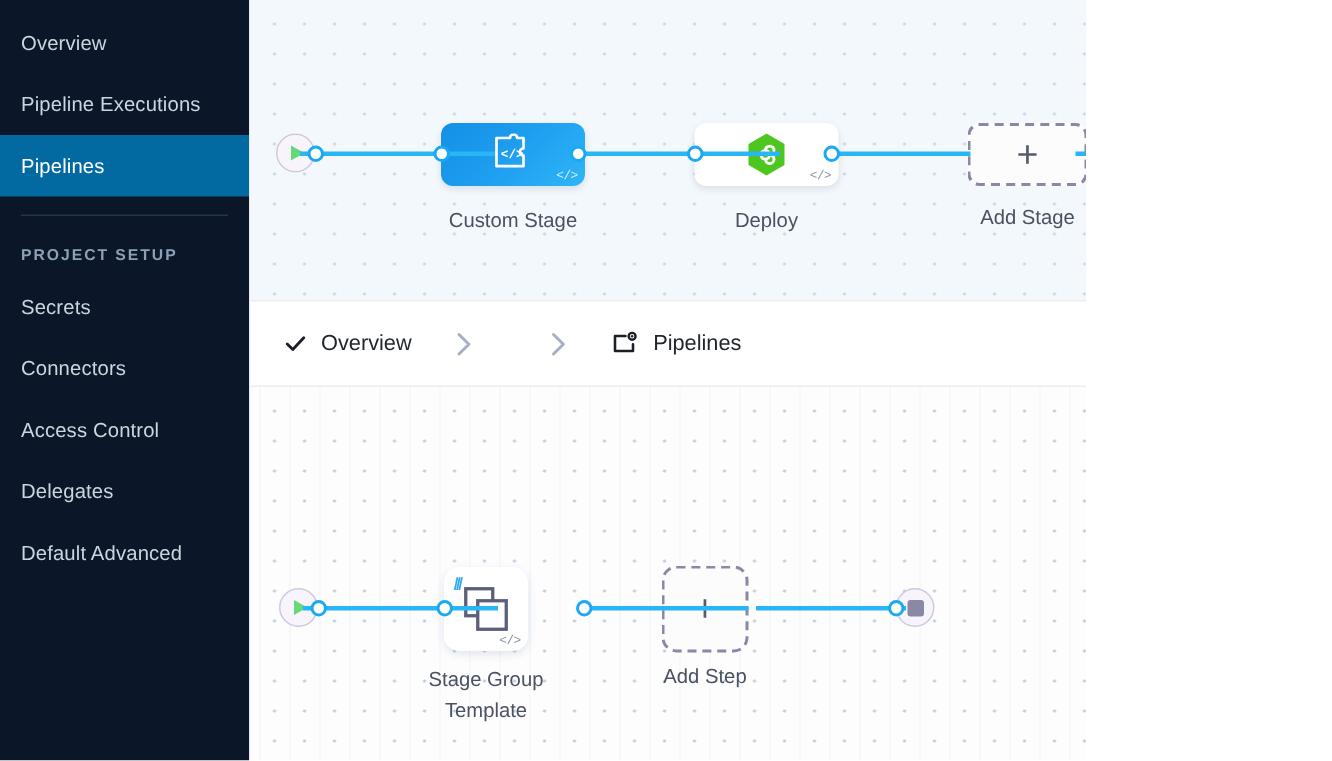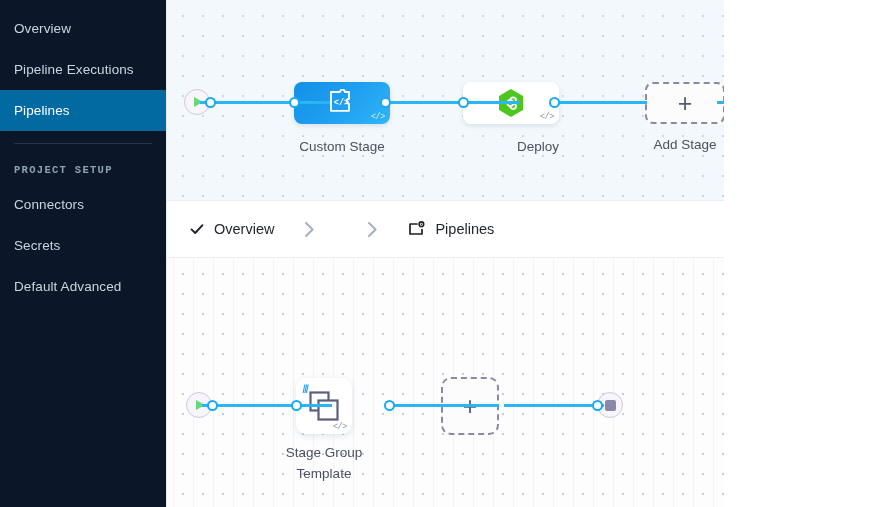--- a/index.html
+++ b/index.html
@@ -34,21 +34,20 @@
   .nav-divider {
     height:1px; background:#243449;
     margin:12px 14px 0 14px;
   }
   .nav-section {
     color:#8ea0b5;
     font-size:10.5px;
     letter-spacing:1.3px;
     font-weight:bold;
     padding:20px 0 8px 14px;
-    font-family:Liberation Mono, monospace;
   }
 
   
   .main {
     flex:1; height:507px;
     display:flex; flex-direction:column;
     position:relative;
     border-left:1px solid #e6ebf0;
   }
 
@@ -211,24 +210,30 @@
     </div>
     <div class="nav-item active">
       <span>Pipelines</span>
     </div>
 
     <div class="nav-divider"></div>
 
     <div class="nav-section">PROJECT SETUP</div>
 
     <div class="nav-item">
+      <span>Secrets</span>
+    </div>
+    <div class="nav-item">
       <span>Connectors</span>
     </div>
     <div class="nav-item">
-      <span>Secrets</span>
+      <span>Access Control</span>
+    </div>
+    <div class="nav-item">
+      <span>Delegates</span>
     </div>
     <div class="nav-item">
       <span>Default Advanced</span>
     </div>
   </nav>
 
   <div class="main">
 
     <div class="canvas canvas-top">
 
@@ -261,21 +266,21 @@
         <div class="stage-box white">
           <svg width="30" height="32" viewBox="0 0 30 32">
             <polygon points="15,2 27,9 27,23 15,30 3,23 3,9" fill="#4dc71f"></polygon>
             <path d="M11.3 16.2 a2.9 2.9 0 1 1 2.9 2.9 a2.9 2.9 0 1 0 2.9 -2.9 a2.9 2.9 0 1 0 -2.9 -2.9 a2.9 2.9 0 1 1 -2.9 2.9 z" fill="none" stroke="#ffffff" stroke-width="1.9" stroke-linejoin="round"></path>
           </svg>
           <span class="code-badge">&lt;/&gt;</span>
         </div>
       </div>
       <div class="dot" style="left:291px; top:97px;"></div>
       <div class="dot" style="left:382px; top:97px;"></div>
-      <div class="node-label" style="left:296px; top:136px; width:96px;text-align:right;">Deploy</div>
+      <div class="node-label" style="left:296px; top:136px; width:96px;">Deploy</div>
 
       <div class="node" style="left:478px; top:82px;">
         <div class="dashed-box dashed-stage">
           <span class="plus">+</span>
         </div>
       </div>
       <div class="node-label" style="left:468px; top:134px; width:100px;">Add Stage</div>
 
       <div class="node" style="left:648px; top:89px;">
         <div class="endcircle">
@@ -342,20 +347,21 @@
       </div>
       <div class="dot" style="left:124px; top:142px;"></div>
       <div class="dot" style="left:217px; top:142px;"></div>
       <div class="node-label wrap" style="left:107px; top:184px; text-align:center;">Stage Group Template</div>
 
       <div class="node" style="left:274px; top:119px;">
         <div class="dashed-box dashed-step">
           <span class="plus">+</span>
         </div>
       </div>
+      <div class="node-label" style="left:253px; top:182px; width:100px;">Add Step</div>
 
       <div class="node" style="left:430px; top:134px;">
         <div class="endcircle">
           <div class="stop-sq"></div>
         </div>
       </div>
       <div class="dot" style="left:425px; top:142px;"></div>
     </div>
 
   </div>

